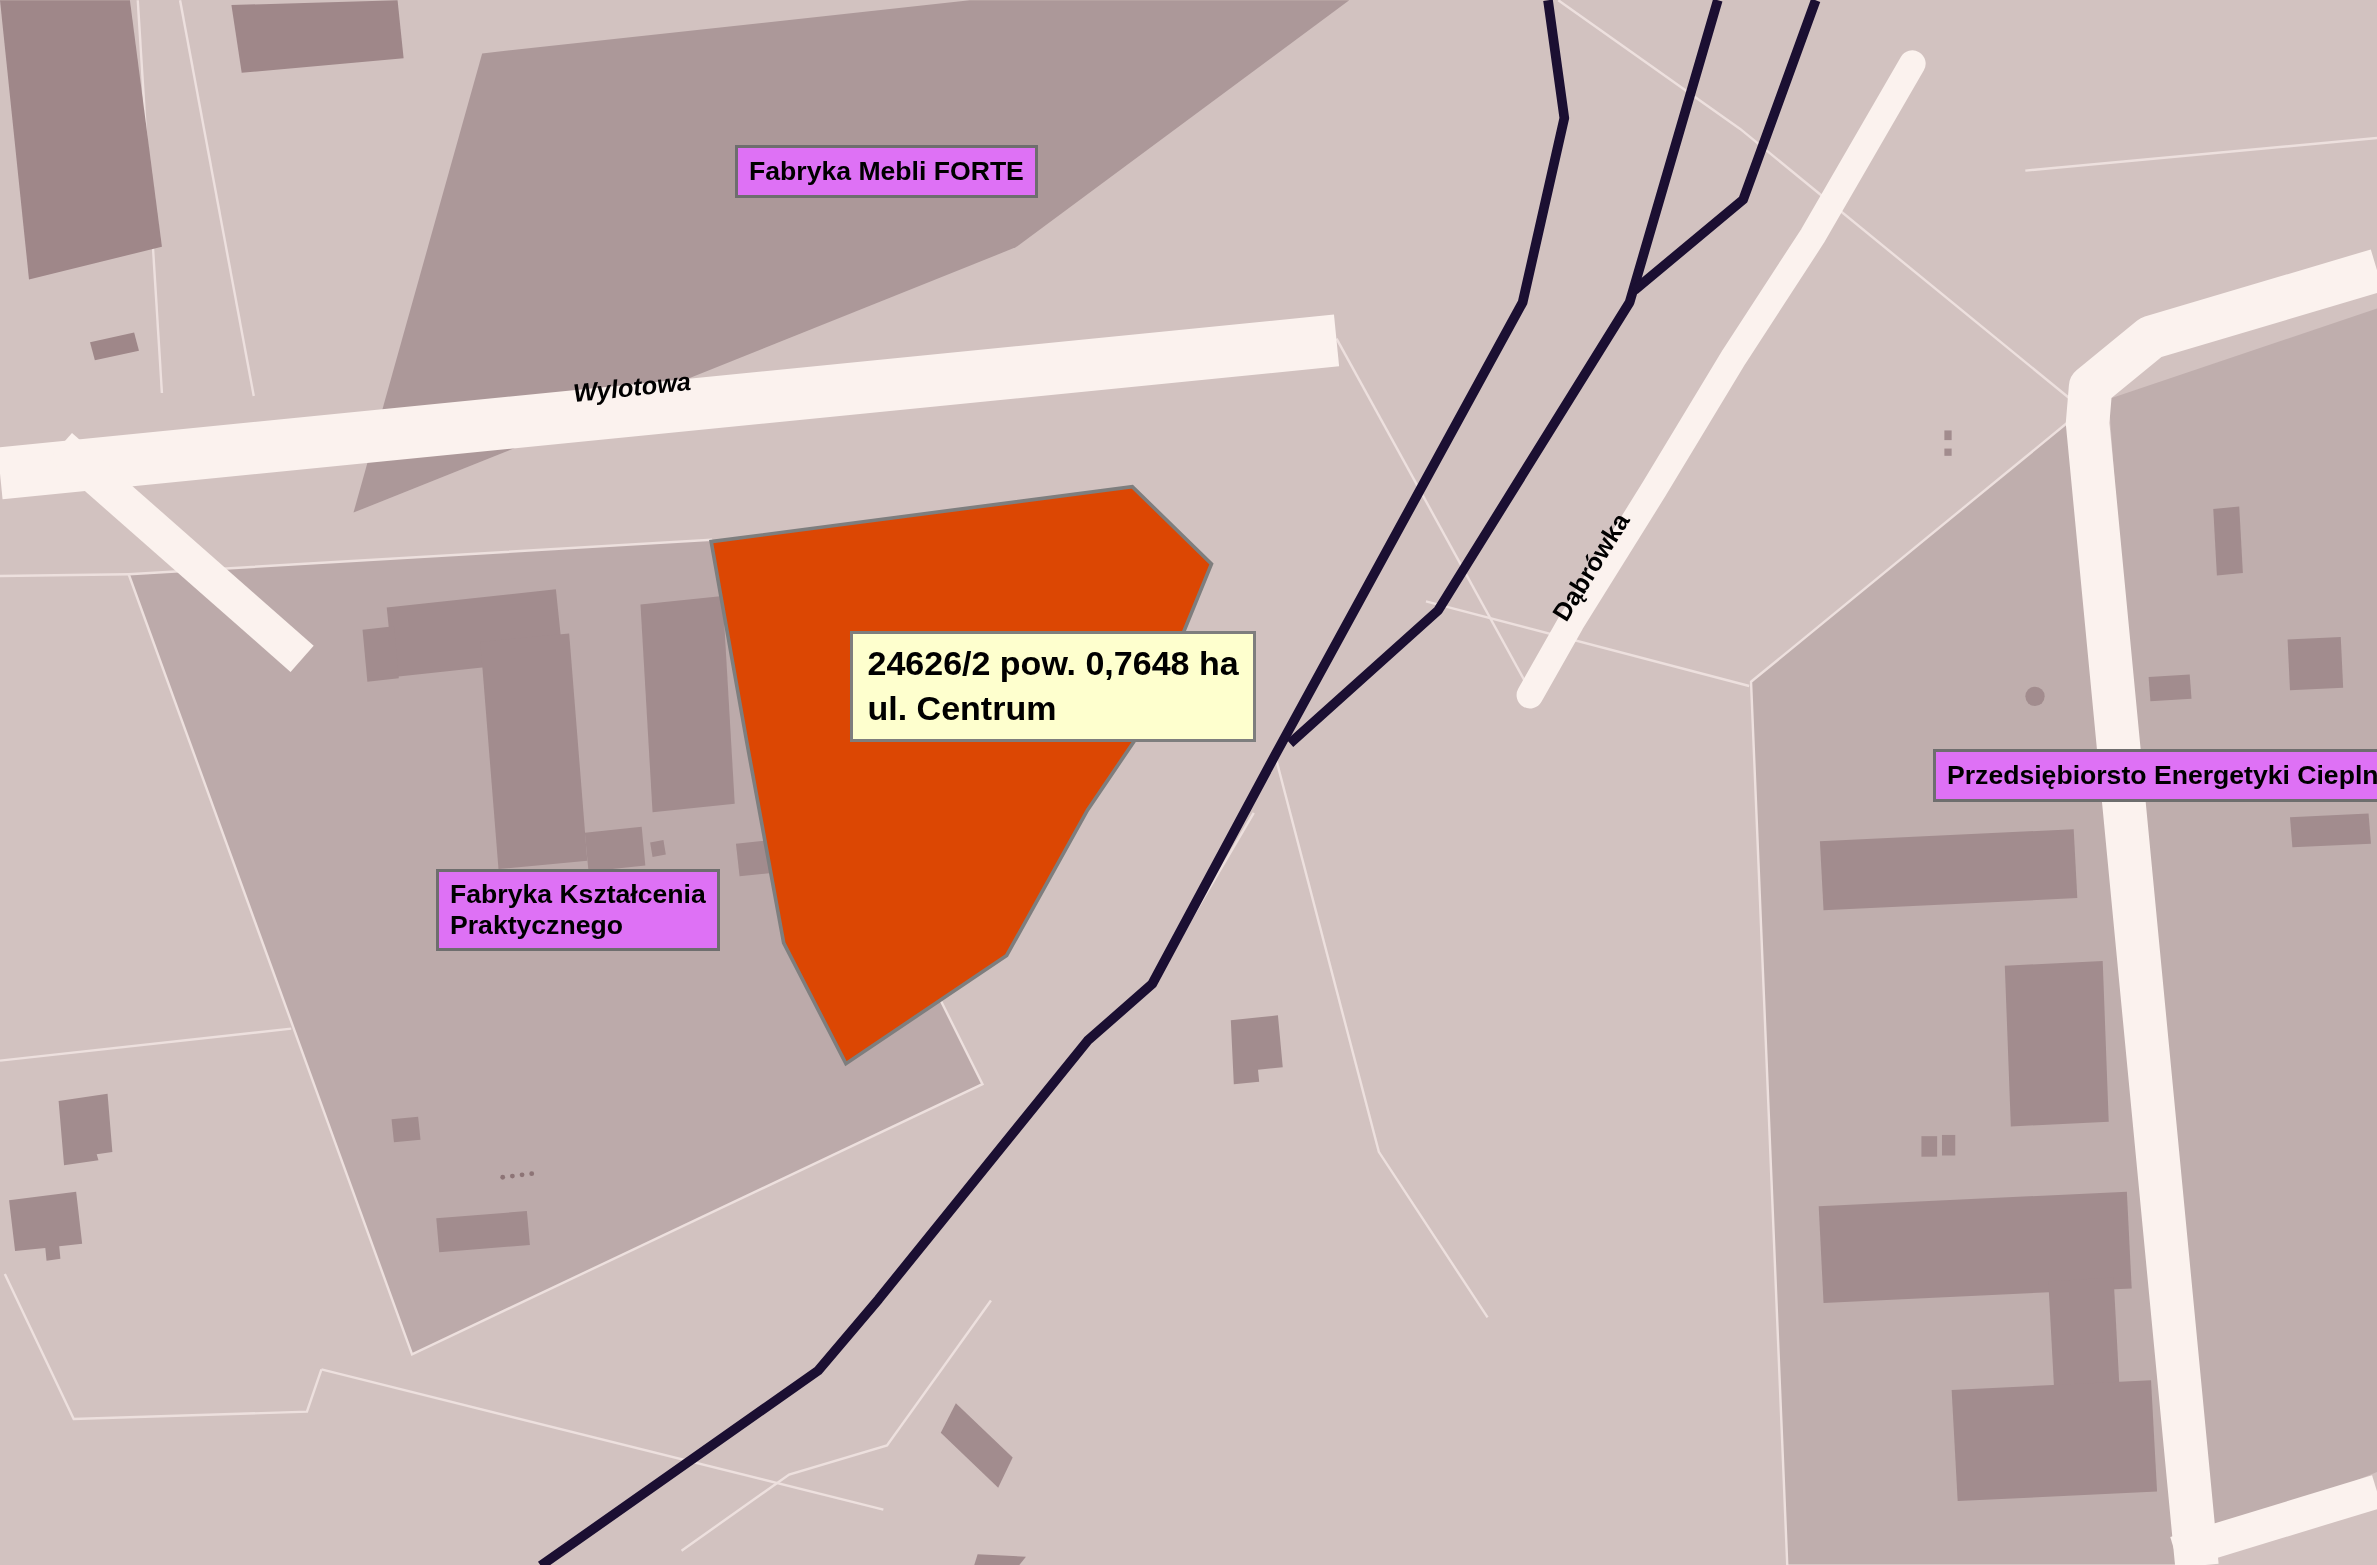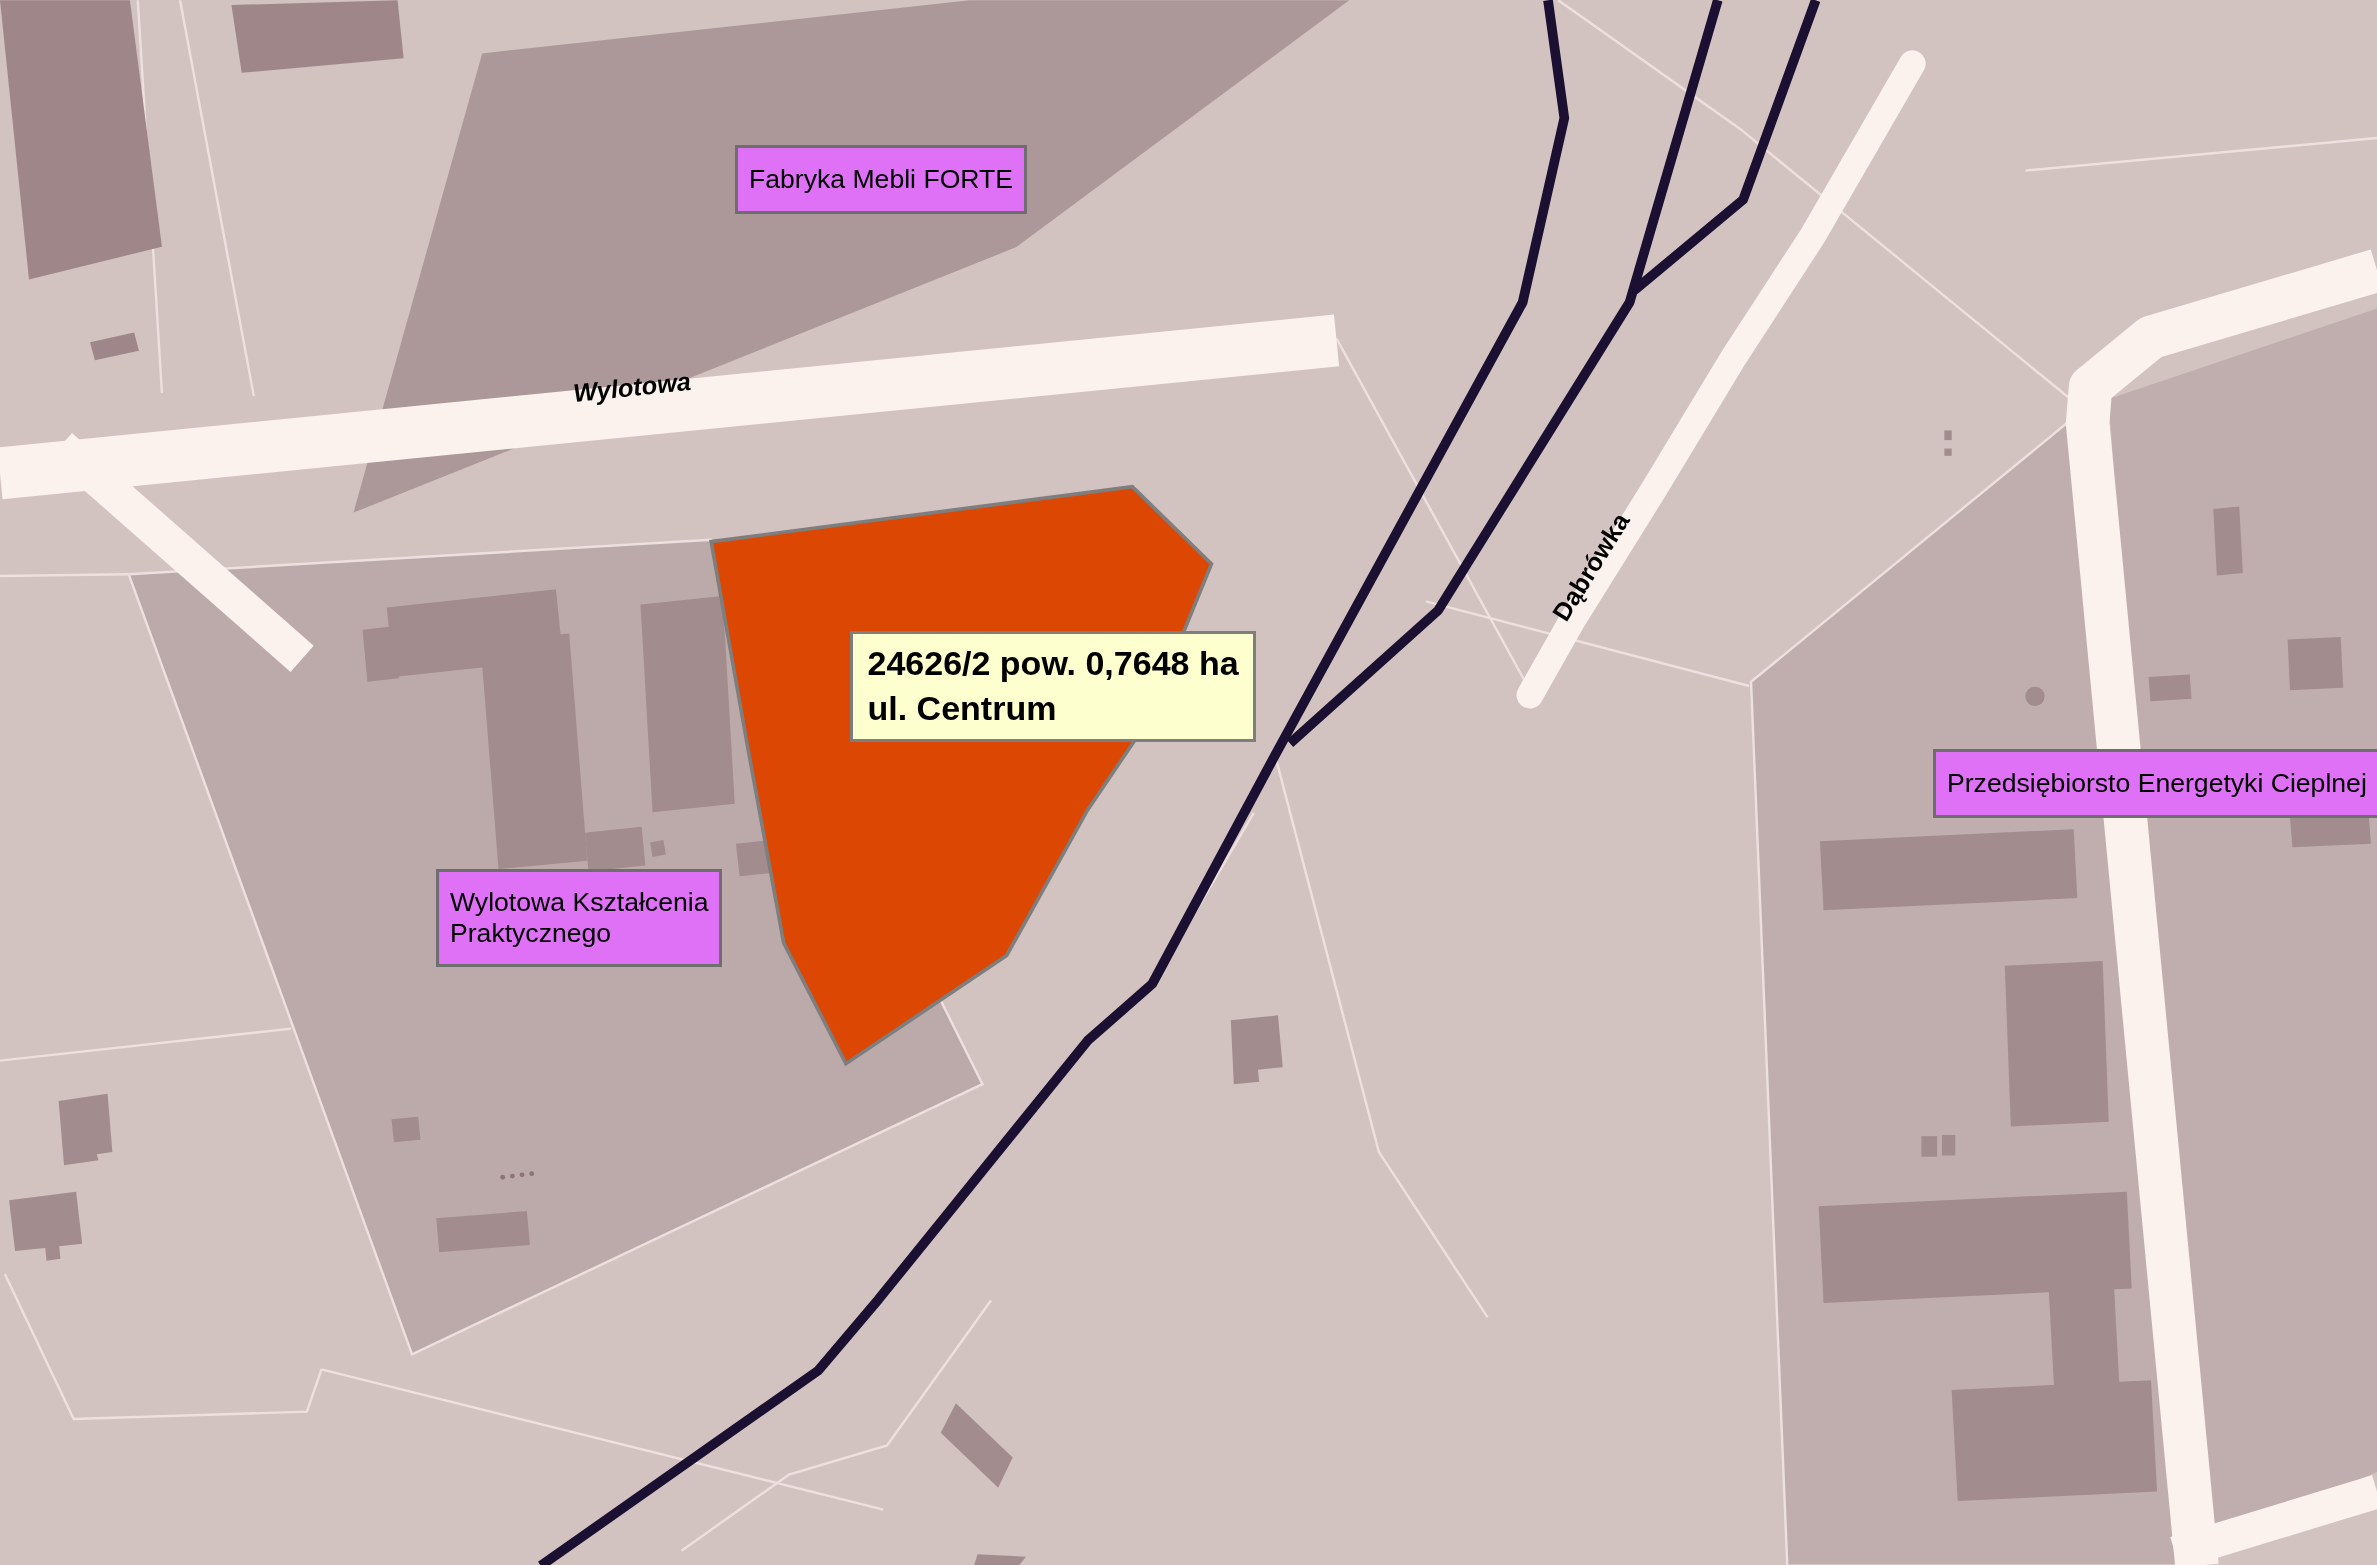--- a/index.html
+++ b/index.html
@@ -7,24 +7,24 @@
     width:2377px;height:1566px;position:relative;overflow:hidden;
     background:var(--base);
     font-family:"Liberation Sans", sans-serif;
   }
   svg{position:absolute;left:0;top:0;}
   .map-label{
     position:absolute;
     background:var(--label_bg);
     border:3px solid var(--label_border);
     color:var(--text);
-    font-weight:normal;
+    font-weight:bold;
     font-size:26.6px;
     line-height:33px;
-    padding:15px 11px;
+    padding:7px 11px;
     white-space:nowrap;
     box-sizing:border-box;
   }
   .info-box{
     position:absolute;
     background:var(--info_bg);
     border:3px solid var(--info_border);
     color:var(--text);
     font-weight:bold;
     font-size:34px;
@@ -138,21 +138,21 @@
 
 <div class="street-label" style="left:573px;top:373px;transform:rotate(-6deg);">Wylotowa</div>
 
 <div class="street-label" style="left:1559px;top:604px;transform:rotate(-58deg);transform-origin:0 50%;font-style:normal;">Dąbrówka</div>
 
 <div class="map-label" style="left:735px;top:145px;">
   <span>Fabryka Mebli FORTE</span>
 </div>
 
 <div class="map-label" style="left:436px;top:869px;line-height:31px;">
-  <span>Wylotowa Kształcenia</span><br>
+  <span>Fabryka Kształcenia</span><br>
   <span>Praktycznego</span>
 </div>
 
 <div class="map-label" style="left:1933px;top:749px;width:471px;">
   <span>Przedsiębiorsto Energetyki Cieplnej</span>
 </div>
 
 <div class="info-box" style="left:850px;top:615px;margin-top:16px;">
   <span>24626/2 pow. 0,7648 ha</span><br>
   <span>ul. Centrum</span>

